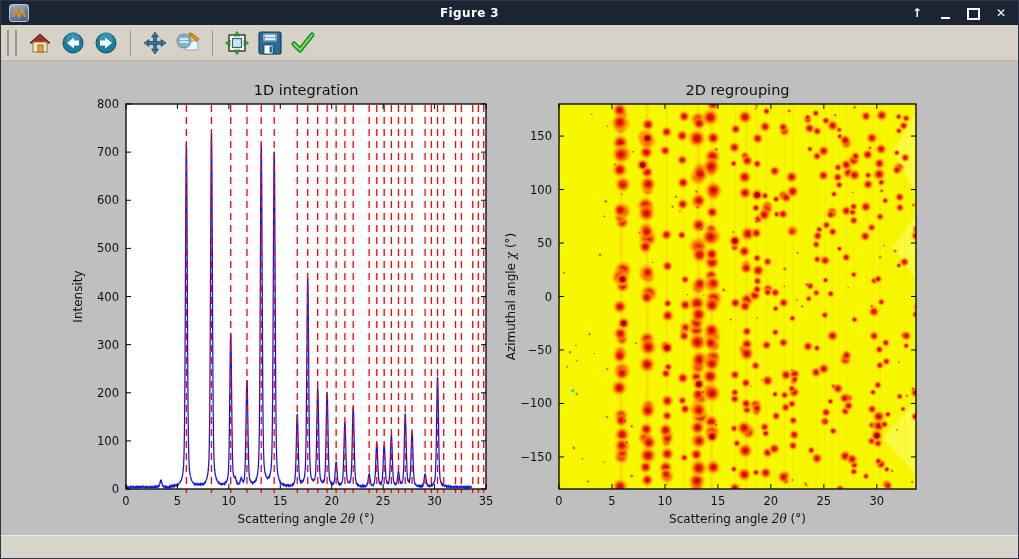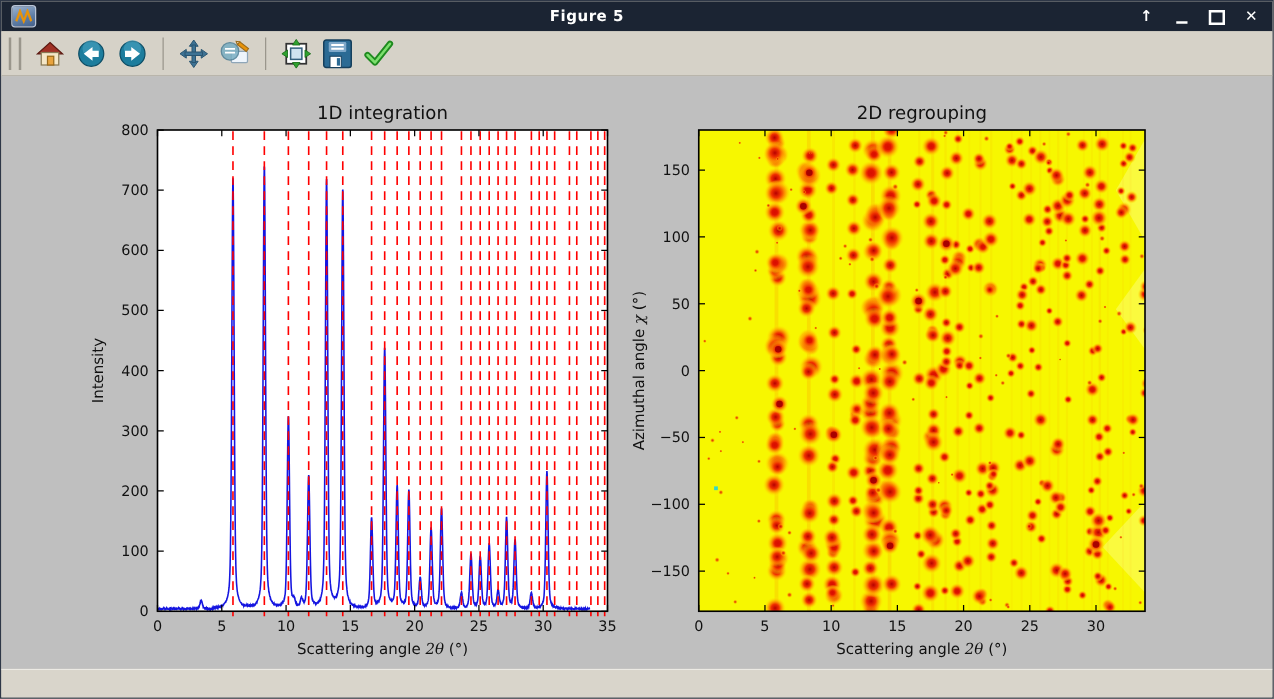--- a/index.html
+++ b/index.html
@@ -37,21 +37,21 @@
 <body>
 
 <div class="window">
 
   <div class="titlebar">
     <div class="app-icon">
       <svg width="14" height="12" viewBox="0 0 14 12">
         <polyline points="1,10 4,2 7,10 10,2 13,10" fill="none" stroke="#e8930a" stroke-width="1.8"></polyline>
       </svg>
     </div>
-    <div class="title">Figure 5</div>
+    <div class="title">Figure 3</div>
     <div class="win-controls">
       <div class="win-btn">↑</div>
       <div class="win-btn">
           <span class="bar"></span>
         </div>
       <div class="win-btn">
           <span class="box"></span>
         </div>
       <div class="win-btn">✕</div>
     </div>

